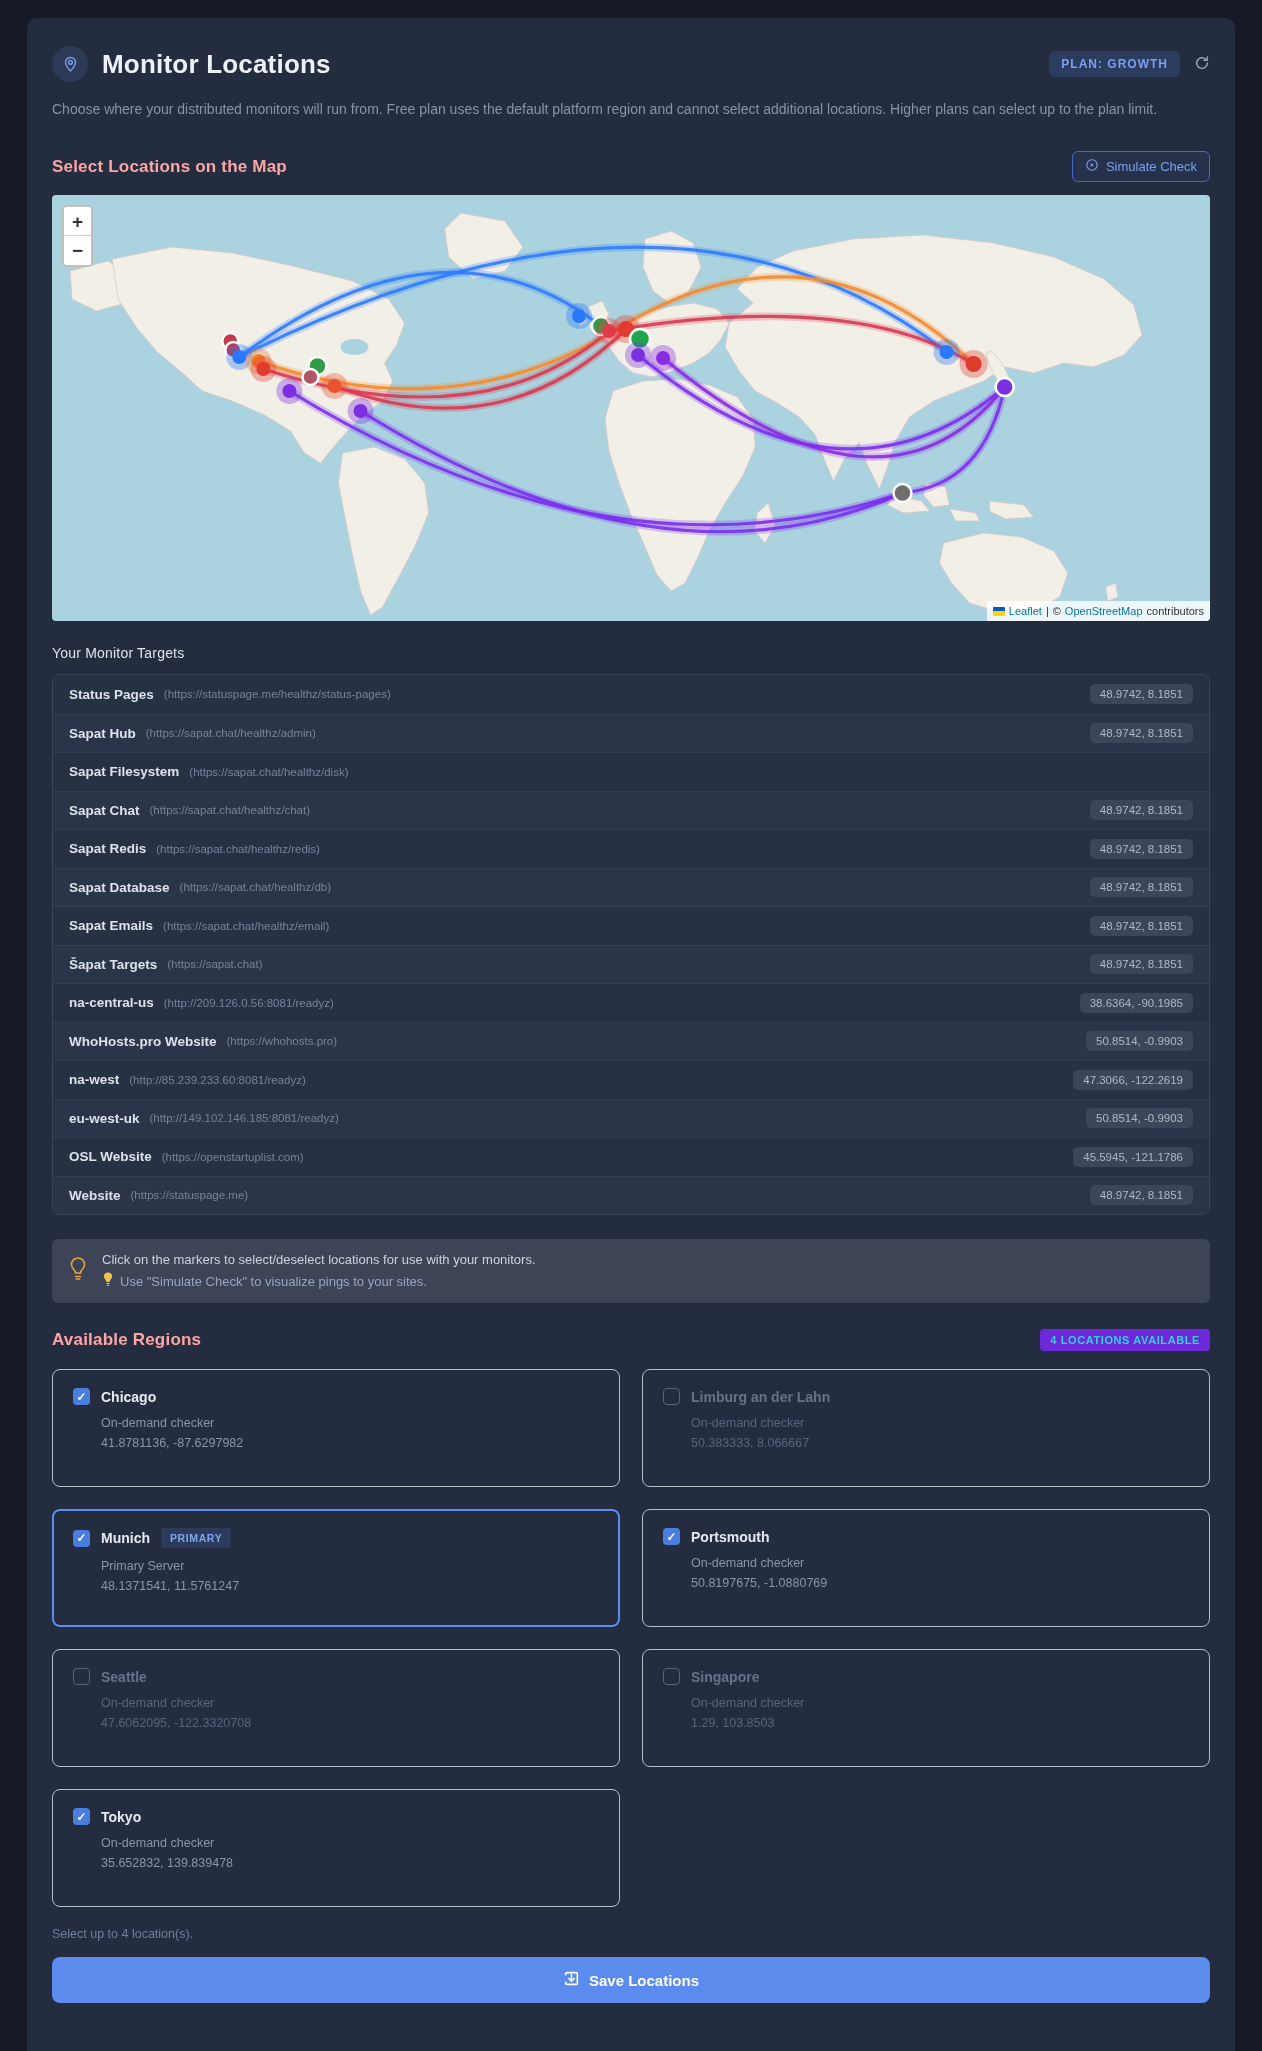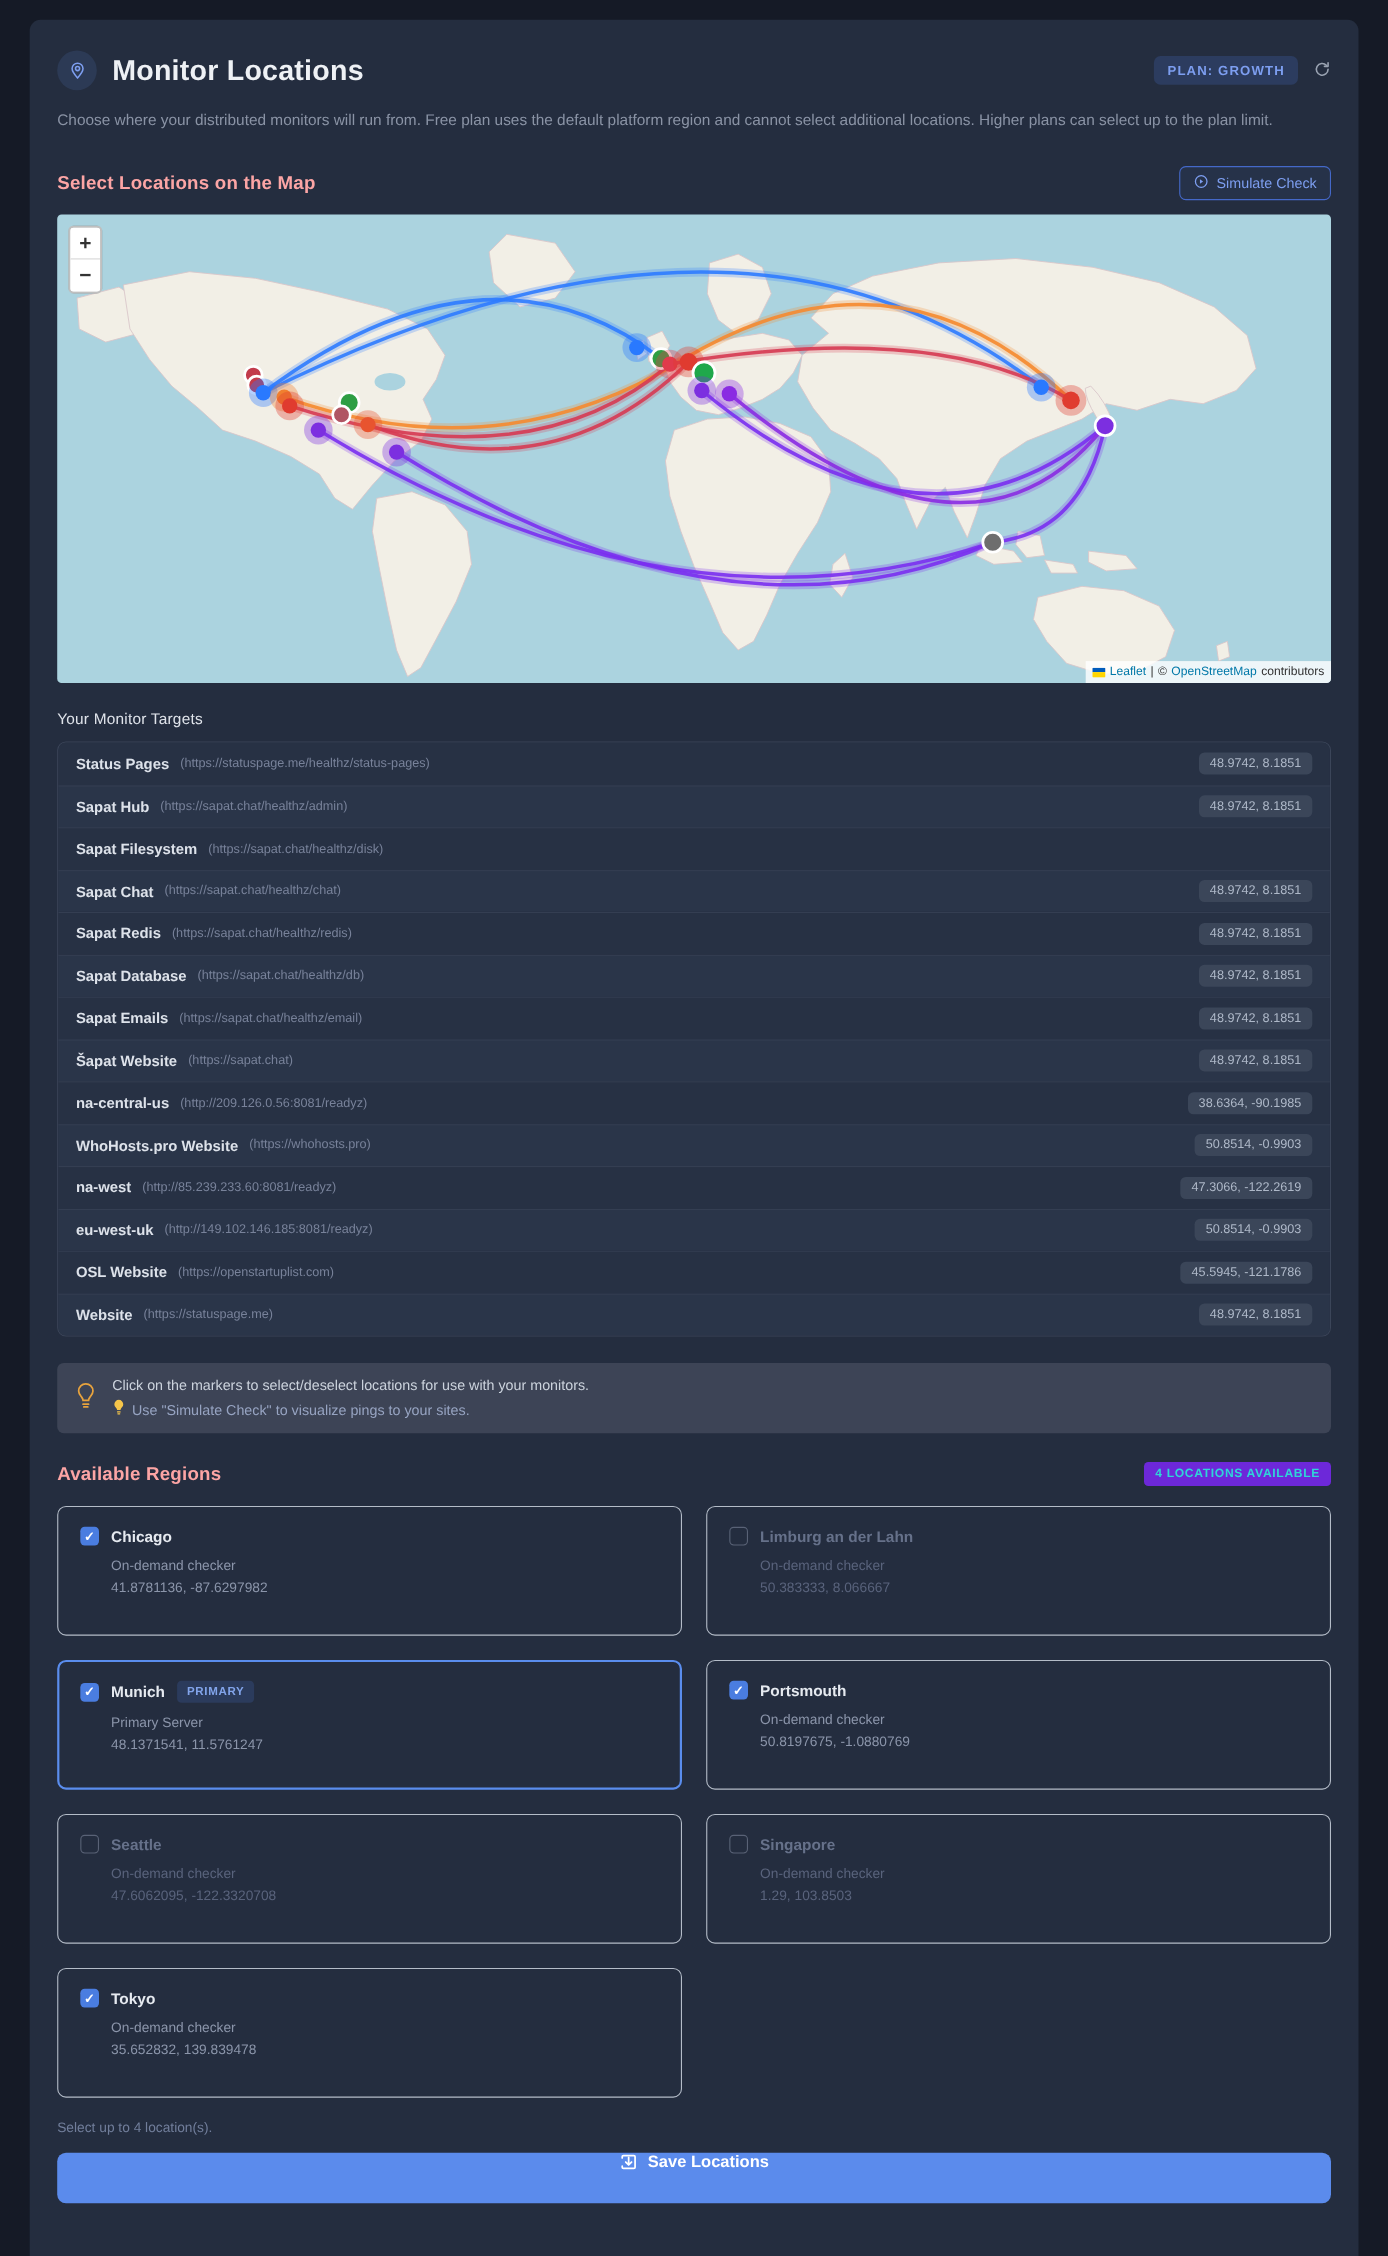--- a/index.html
+++ b/index.html
@@ -78,21 +78,21 @@
                    font-weight:bold; letter-spacing:.6px; padding:4px 9px; border-radius:4px; }
   .card-sub { margin:11px 0 0 28px; font-size:12.5px; color:#8b95aa; }
   .card-coords { margin:6px 0 0 28px; font-size:12.5px; color:#8b95aa; }
   .card.dim .card-sub, .card.dim .card-coords { color:#59637c; }
 
   .limit-note { margin-top:20px; font-size:12.5px; color:#717e9b; }
 
   
   .save-btn { margin-top:16px; width:100%; height:46px; background:#5b8bec; border:none;
               border-radius:8px; color:#fff; font-size:15px; font-weight:bold; cursor:pointer;
-              display:flex; align-items:flex-start; justify-content:center; gap:9px; font-family:inherit; }
+              display:flex; align-items:center; justify-content:center; gap:9px; font-family:inherit; }
 </style>
 </head>
 <body>
 
 <div class="panel">
 
   <div class="hdr">
     <span class="hdr-icon">
       <svg width="17" height="17" viewBox="0 0 24 24" fill="none" stroke="#7d9ef0" stroke-width="2">
         <path d="M12 21s-7-7.6-7-12a7 7 0 0 1 14 0c0 4.4-7 12-7 12z"></path>
@@ -268,21 +268,21 @@
     <span class="t-coords">48.9742, 8.1851</span>
   </div>
 
   <div class="trow">
     <span class="t-name">Sapat Emails</span>
     <span class="t-url">(https://sapat.chat/healthz/email)</span>
     <span class="t-coords">48.9742, 8.1851</span>
   </div>
 
   <div class="trow">
-    <span class="t-name">Šapat Website</span>
+    <span class="t-name">Šapat Targets</span>
     <span class="t-url">(https://sapat.chat)</span>
     <span class="t-coords">48.9742, 8.1851</span>
   </div>
 
   <div class="trow">
     <span class="t-name">na-central-us</span>
     <span class="t-url">(http://209.126.0.56:8081/readyz)</span>
     <span class="t-coords">38.6364, -90.1985</span>
   </div>
 

